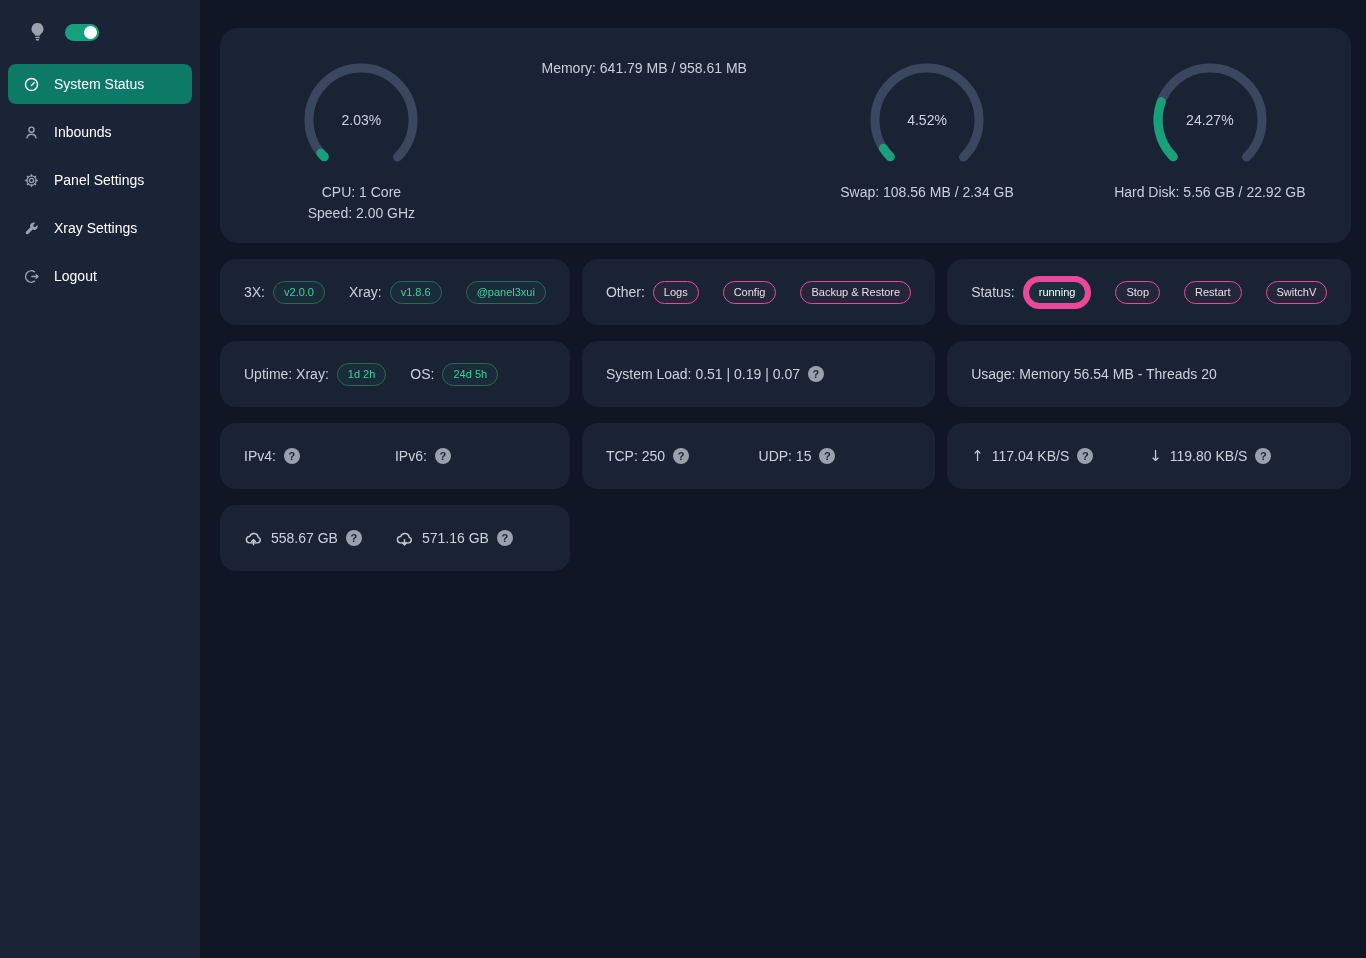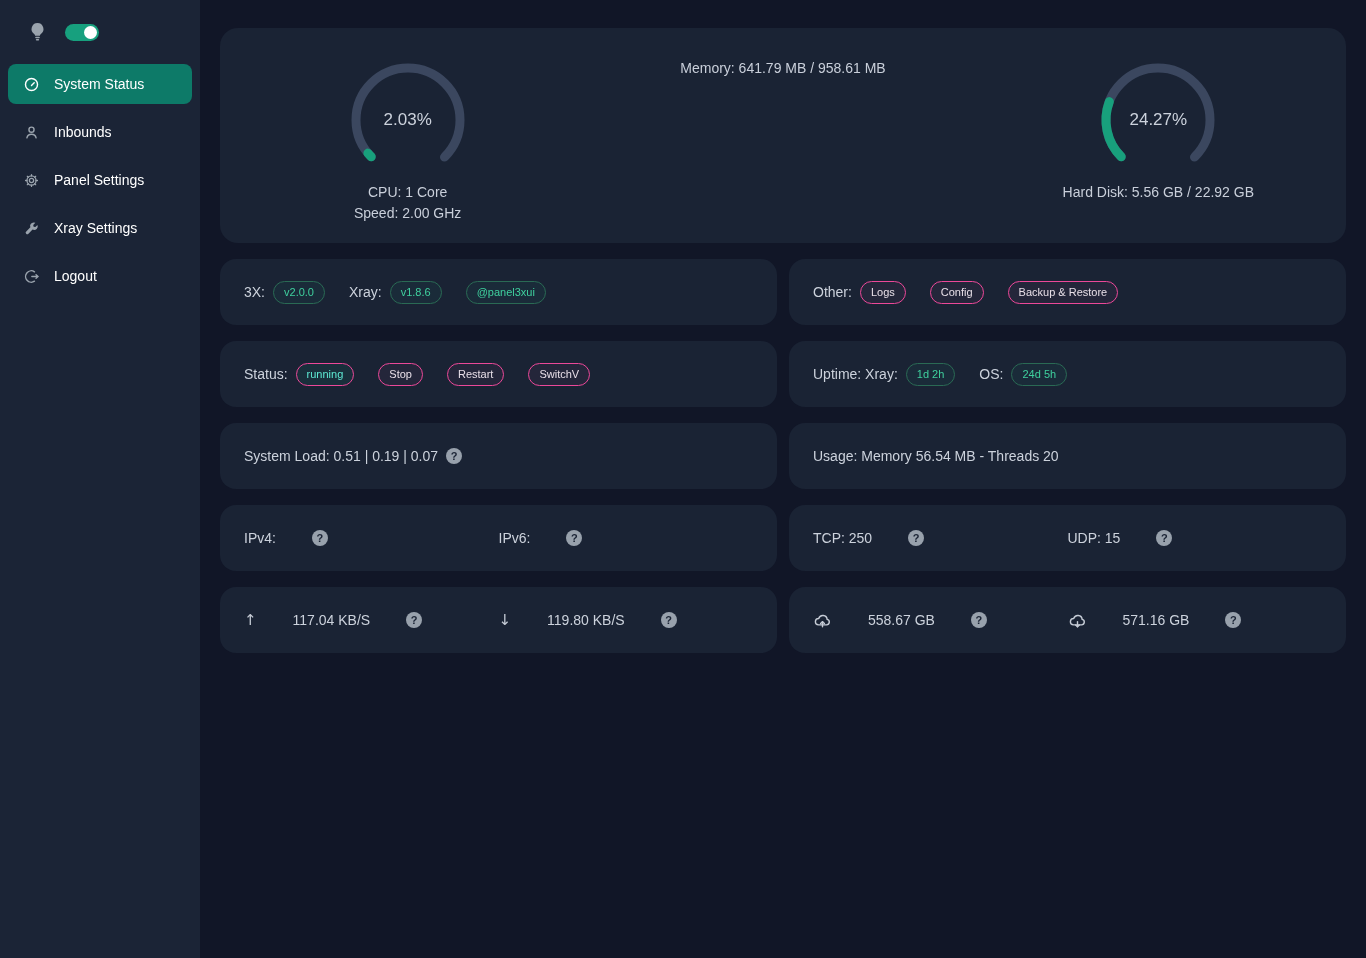--- a/index.html
+++ b/index.html
@@ -25,32 +25,32 @@
   .mi.active .ic { color:#ffffff; }
 
   
   .main { flex:1; padding:28px 20px 0 20px; }
   .card { background:#1a2334; border-radius:16px; }
 
   
   .gauges-card { height:215px; border-radius:18px; display:flex; justify-content:space-around; padding-top:30px; }
   .gauge-block { width:25%; display:flex; flex-direction:column; align-items:center; }
   .gauge-wrap { position:relative; width:124px; height:124px; }
-  .gauge-pct { position:absolute; inset:0; display:flex; align-items:center; justify-content:center; font-size:17px; color:#ccd2dc; }
+  .gauge-pct { position:absolute; inset:0; display:flex; align-items:center; justify-content:center; font-size:14px; color:#ccd2dc; }
   .gauge-caption { text-align:center; line-height:21px; color:#c9cfda; }
 
   
-  .rows { display:grid; grid-template-columns:1fr 1fr; gap:16px 12px; margin-top:16px; }
+  .rows { display:grid; grid-template-columns:1fr 1fr 1fr; gap:16px 12px; margin-top:16px; }
   .row-card { height:66px; display:flex; align-items:center; padding:0 24px; }
-  .half { flex:1; display:flex; align-items:center;gap:28px; }
+  .half { flex:1; display:flex; align-items:center; }
 
   .lbl { color:#ccd2dc; }
   .badge { display:inline-block; border-radius:999px; padding:1px 10px 2px; font-size:11px; line-height:18px; margin-left:8px; white-space:nowrap; }
   .badge.green { color:#3fd09e; border:1px solid #2a6a54; background:rgba(24,160,124,0.07); cursor:pointer; }
-  .badge.running { color:#5eead4; border:1px solid #ec4899; background:rgba(24,160,124,0.10); }
+  .badge.running { color:#ffffff; border:6px solid #ec4899; background:rgba(24,160,124,0.10); }
   .badge.pink { color:#e8dfe8; border:1px solid #ec4899; background:rgba(130,70,115,0.10); cursor:pointer; }
   .gap-l { margin-left:24px; }
 
   .q { width:16px; height:16px; border-radius:50%; background:#98a1ac; color:#1a2334; font-size:11px; font-weight:bold; display:inline-flex; align-items:center; justify-content:center; margin-left:8px; cursor:pointer; flex-shrink:0; }
   .q::before { content:"?"; }
 
   .arr { font-size:15px; color:#c6ccd6; margin-right:8px; font-family:"DejaVu Sans",sans-serif; }
   .arr-up::before { content:"↑"; }
   .arr-down::before { content:"↓"; }
 
@@ -147,20 +147,32 @@
           <div>Speed: 2.00 GHz</div>
         </div>
       </div>
 
       <div class="gauge-block">
         <div class="gauge-caption">
           <div>Memory: 641.79 MB / 958.61 MB</div>
         </div>
       </div>
 
+      <div class="gauge-block">
+        <div class="gauge-wrap">
+          <svg width="124" height="124" viewBox="0 0 124 124">
+            <circle cx="62" cy="62" r="52" fill="none" stroke="#3b475f" stroke-width="9" stroke-linecap="round" stroke-dasharray="245.1 340" transform="rotate(135 62 62)"></circle>
+            <circle cx="62" cy="62" r="52" fill="none" stroke="#18a07c" stroke-width="9" stroke-linecap="round" transform="rotate(135 62 62)" stroke-dasharray="11.1 340"></circle>
+          </svg>
+          <div class="gauge-pct">4.52%</div>
+        </div>
+        <div class="gauge-caption">
+          <div>Swap: 108.56 MB / 2.34 GB</div>
+        </div>
+      </div>
 
       <div class="gauge-block">
         <div class="gauge-wrap">
           <svg width="124" height="124" viewBox="0 0 124 124">
             <circle cx="62" cy="62" r="52" fill="none" stroke="#3b475f" stroke-width="9" stroke-linecap="round" stroke-dasharray="245.1 340" transform="rotate(135 62 62)"></circle>
             <circle cx="62" cy="62" r="52" fill="none" stroke="#18a07c" stroke-width="9" stroke-linecap="round" transform="rotate(135 62 62)" stroke-dasharray="59.5 340"></circle>
           </svg>
           <div class="gauge-pct">24.27%</div>
         </div>
         <div class="gauge-caption">

